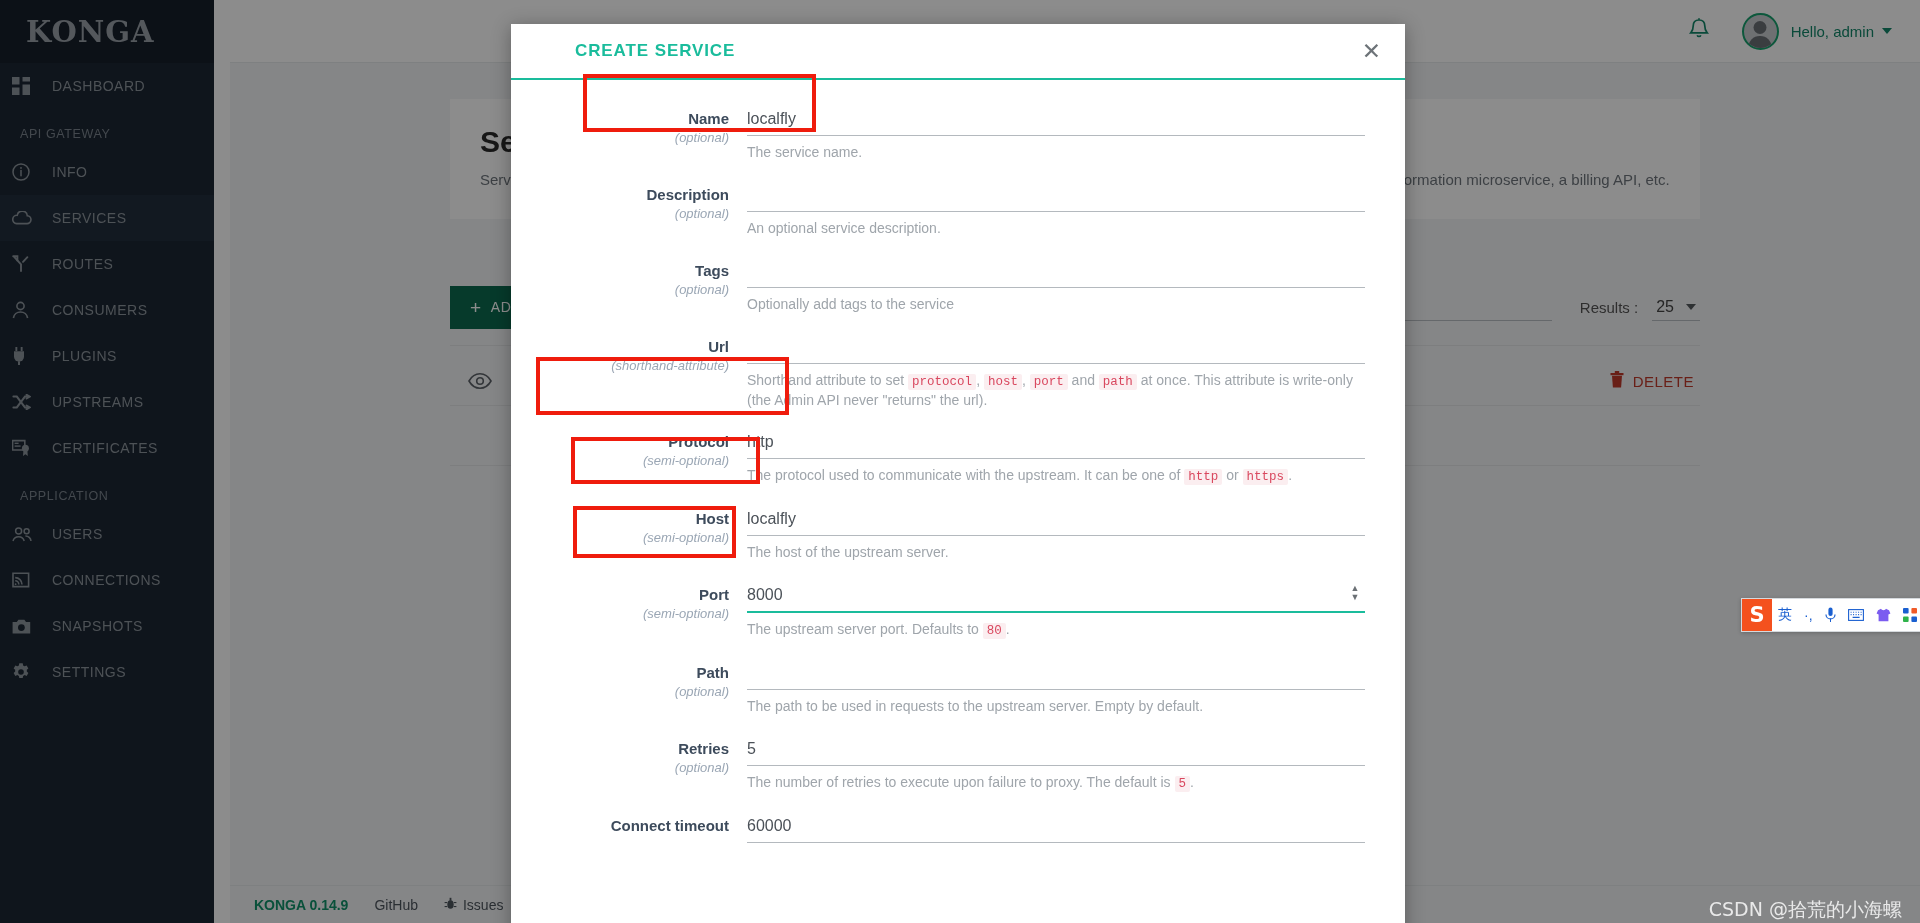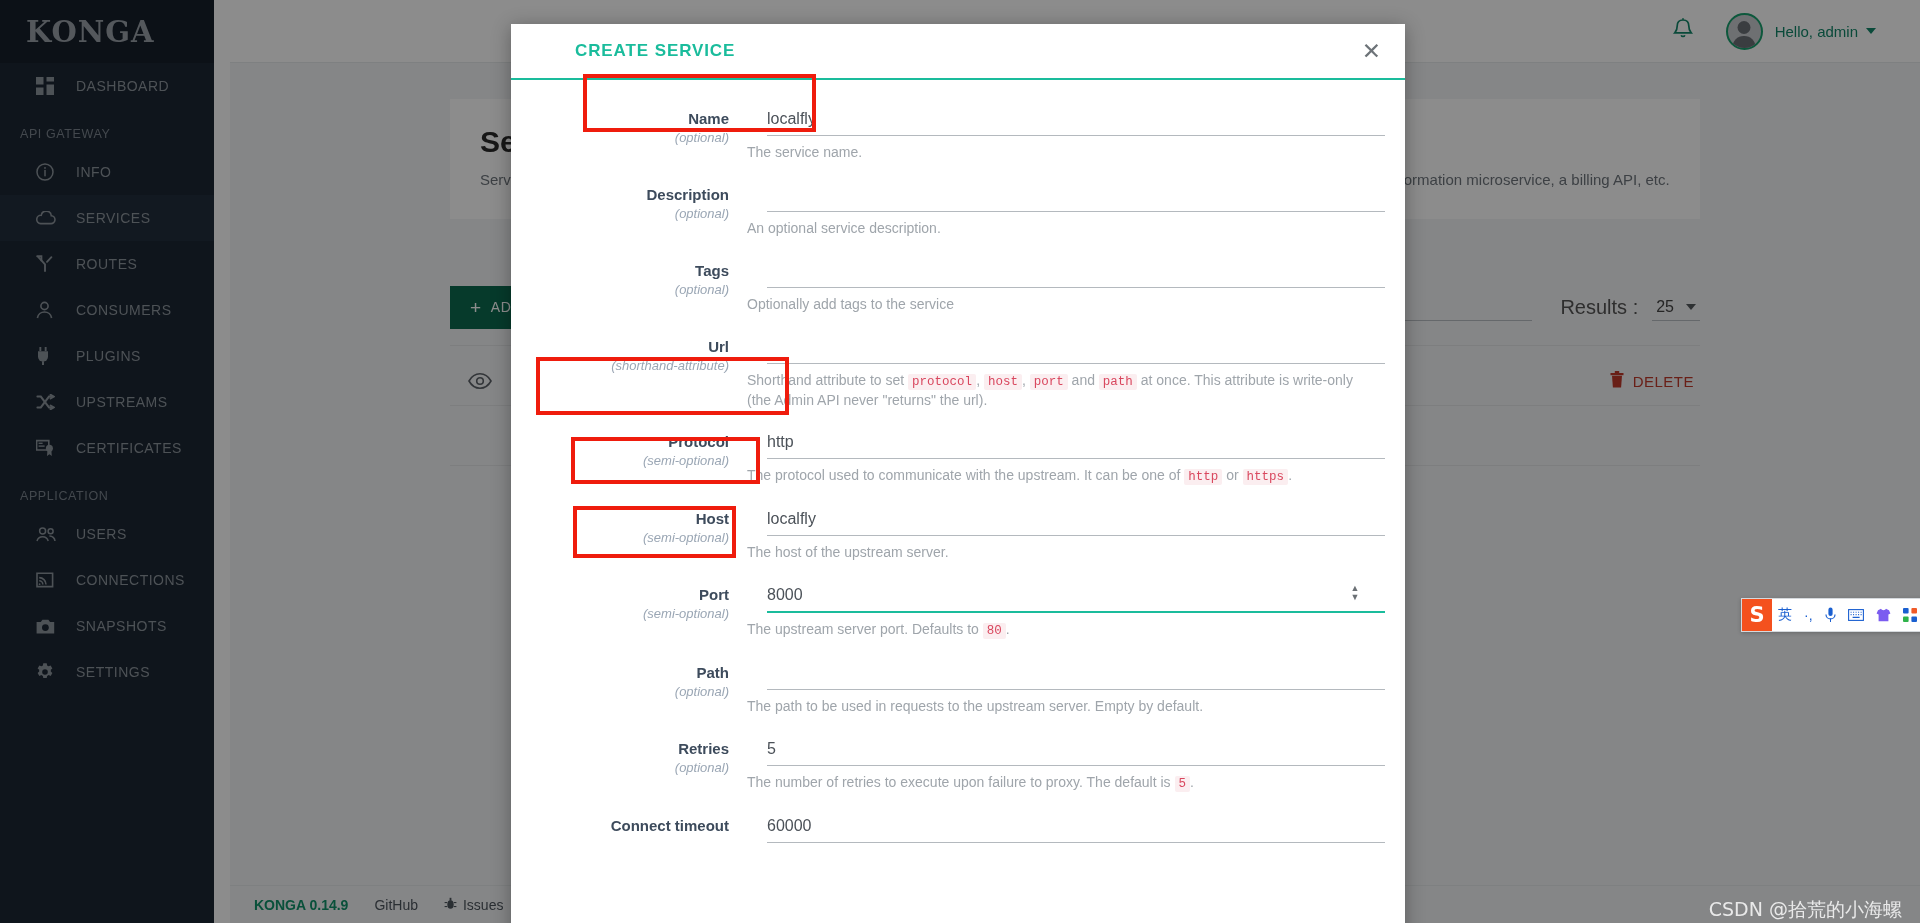--- a/index.html
+++ b/index.html
@@ -27,37 +27,37 @@
   }
   #logo-text {
     color: #99a0a8; font-size: 29px; font-weight: 900; letter-spacing: 1px;
     font-family: "DejaVu Serif", serif;
   }
   .nav-section-label {
     color: #7b848e; font-size: 12.5px; letter-spacing: 0.6px;
     padding: 18px 0 8px 20px; text-transform: uppercase;
   }
   .nav-item {
-    display: flex; align-items: center; height: 46px; padding-left: 36px;
+    display: flex; align-items: center; height: 46px; padding-left: 12px;
     color: #8d959d; font-size: 14px; letter-spacing: 0.5px; cursor: pointer;
   }
   .nav-item.active { background: #222f3d; }
   .nav-ico {
     width: 26px; height: 20px; margin-right: 14px; flex: 0 0 26px;
     display: flex; align-items: center; justify-content: flex-start;
     color: #8d959d;
   }
   .nav-ico svg { display: block; }
 
   
   #topbar {
     position: absolute; left: 230px; top: 0; right: 0; height: 63px;
     background: #ffffff; border-bottom: 1px solid #e6e9ec;
     display: flex; align-items: center; justify-content: flex-end;
-    padding-right: 44px;
+    padding-right: 28px;
   }
   #bell { color: #13876a; margin-right: 32px; cursor: pointer; }
   #user-box { display: flex; align-items: center; cursor: pointer; }
   #avatar {
     width: 37px; height: 37px; border-radius: 50%;
     border: 2px solid #19a06e; background: #c9ccd0;
     position: relative; overflow: hidden; margin-right: 12px;
   }
   #avatar::before {
     content: ""; position: absolute; left: 50%; top: 6px;
@@ -93,21 +93,21 @@
     background: #0b6b4f; color: #ffffff; font-size: 14px; letter-spacing: 0.6px;
     padding: 12px 20px; display: flex; align-items: center; cursor: pointer;
   }
   #add-btn .plus { font-size: 19px; margin-right: 9px; line-height: 1; }
   #search-wrap { margin-left: auto; display: flex; align-items: center; }
   #search-input {
     border: none; border-bottom: 1px solid #b9bec3; background: transparent;
     width: 210px; font-size: 15px; color: #555; padding: 5px 2px; outline: none;
     font-family: "Liberation Sans", sans-serif;
   }
-  #results-label { font-size: 20px; color: #555; margin-left: 28px; }
+  #results-label { font-size: 15px; color: #555; margin-left: 28px; }
   #results-value {
     font-size: 16px; color: #444; margin-left: 14px;
     border-bottom: 1px solid #b9bec3; padding: 4px 26px 4px 4px; position: relative;
     cursor: pointer;
   }
   #results-value .caret2 {
     position: absolute; right: 4px; top: 10px; width: 0; height: 0;
     border-left: 5px solid transparent; border-right: 5px solid transparent;
     border-top: 6px solid #55595e;
   }
@@ -161,21 +161,20 @@
     width: 236px; flex: 0 0 236px; text-align: right; padding-right: 18px;
     padding-top: 2px;
   }
   .flabel { font-size: 15px; font-weight: bold; color: #3d4b5c; display: block; }
   .fopt { font-size: 13px; color: #9aa6b4; font-style: italic; display: block; margin-top: 3px; }
   .fctl { flex: 1 1 auto; min-width: 0; }
   .finput {
     width: 100%; border: none; border-bottom: 1px solid #b4b9be; background: transparent;
     font-size: 16px; color: #4b5158; padding: 2px 0 7px 0; outline: none;
     font-family: "Liberation Sans", sans-serif;
-    margin-left: 20px;
   }
   .finput.focused { border-bottom: 2px solid #1abc9c; }
   .fhelp {
     font-size: 14px; color: #9fa5ab; margin-top: 7px; line-height: 1.35;
   }
   code.tok {
     background: #fbeef0; color: #d9475e; font-family: "Liberation Mono", monospace;
     font-size: 12.5px; padding: 1px 4px; border-radius: 2px;
   }
   .spinner {

